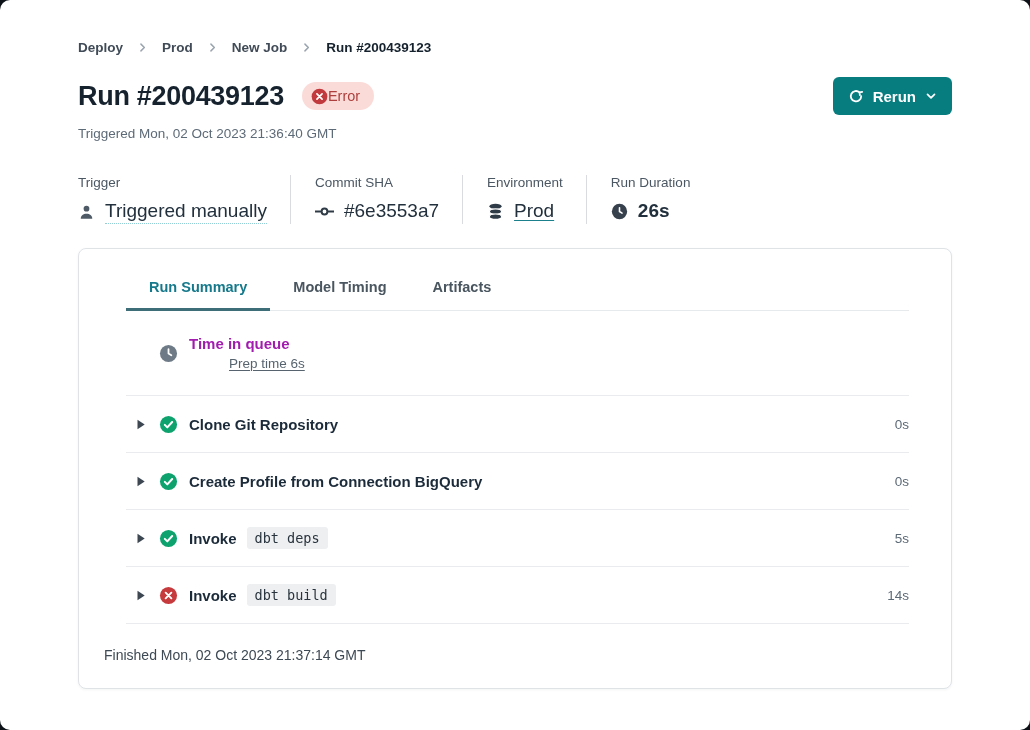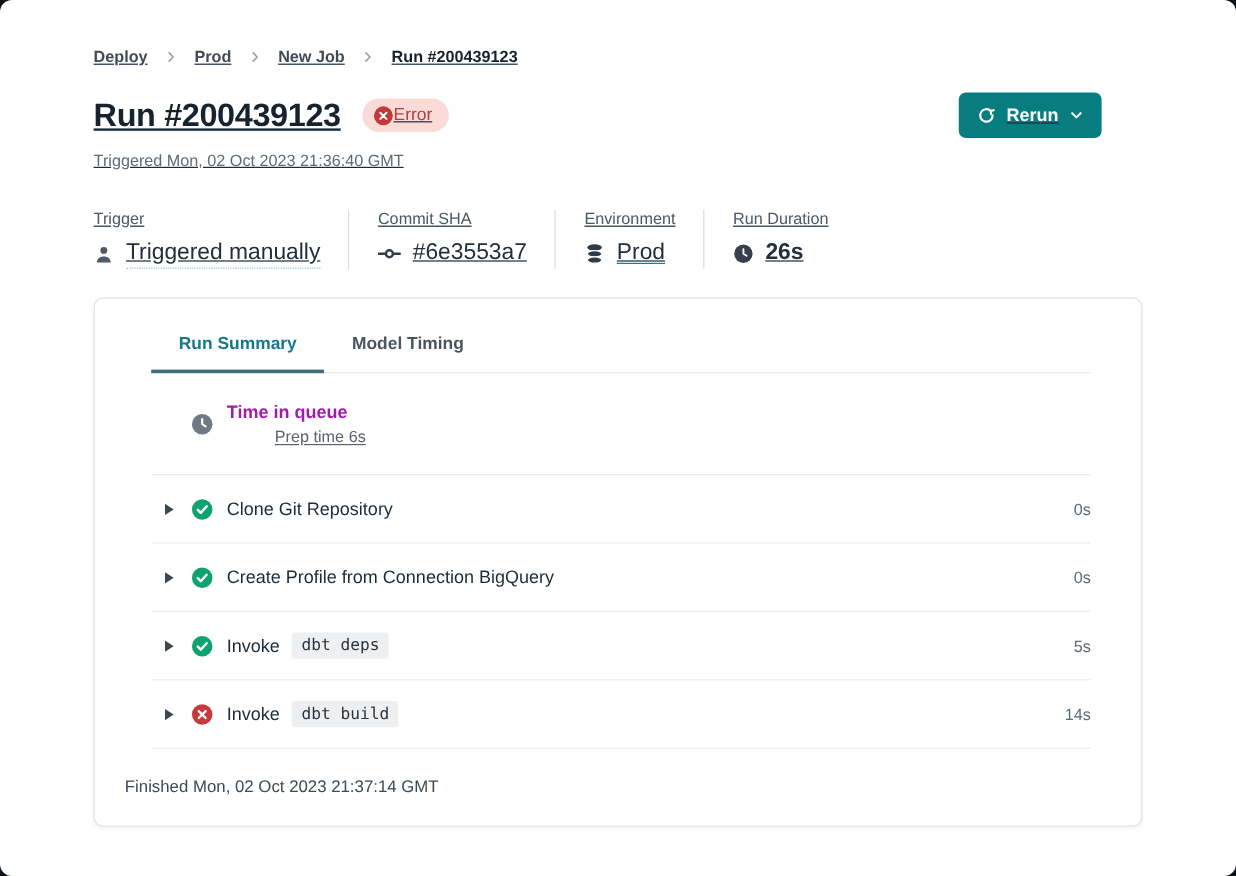--- a/index.html
+++ b/index.html
@@ -2,21 +2,21 @@
 <html><head>
 <meta charset="utf-8">
 <style>
   * { box-sizing: border-box; }
   html,body { margin:0; padding:0; }
   body { background:#0c1218; font-family:"Liberation Sans", sans-serif; }
   .page {
     width:1030px; height:730px; background:#ffffff; border-radius:10px;
     overflow:hidden; color:#1c2b3a; position:relative;
   }
-  .header-wrap { padding:40px 112px 0 78px;text-decoration:underline; }
+  .header-wrap { padding:40px 78px 0 78px; }
 
   
   .breadcrumb { display:flex; align-items:center; gap:14px; font-size:13.5px; font-weight:600; color:#404b57; }
   .crumb { text-decoration:none; color:#404b57; cursor:pointer; }
   .crumb-last { color:#15222e; font-weight:700; }
   .bc-chevron { display:flex; }
 
   
   .title-row { display:flex; align-items:center; margin-top:22px; }
   h1.run-title { margin:0; font-size:27px; font-weight:700; letter-spacing:-0.3px; color:#16232f; }
@@ -53,21 +53,21 @@
     padding:0 23px 12px 23px; font-size:14.5px; font-weight:700; color:#49555f;
     border-bottom:3px solid transparent; margin-bottom:-1px; cursor:pointer; line-height:18px;
   }
   .tab.active { color:#15798b; border-bottom-color:#3e6f78; }
 
   .rows { margin:0 42px 0 47px; }
   .row { display:flex; align-items:center; height:57px; border-bottom:1px solid #e9ebee; }
   .row.queue { height:85px; }
   .caret-box { width:11px; margin-left:10px; display:flex; align-items:center; cursor:pointer; }
   .status-box { margin-left:12px; display:flex; align-items:center; }
-  .row-label { margin-left:11px; font-size:15px; font-weight:400; color:#1c2b3a; }
+  .row-label { margin-left:11px; font-size:15px; font-weight:700; color:#1c2b3a; }
   .code-chip {
     margin-left:10px; font-family:"DejaVu Sans Mono", monospace; font-size:13.5px;
     background:#edeff1; color:#2a343e; padding:3px 8px; border-radius:3px;
   }
   .duration { margin-left:auto; font-size:13.5px; color:#5d6a77; }
   .queue-text { margin-left:11px; display:flex; flex-direction:column; gap:4px; }
   .queue-title { font-size:15px; font-weight:700; color:#a21caf; }
   .queue-link { font-size:13.5px; color:#57646f; text-decoration:underline; text-underline-offset:2px; cursor:pointer;margin-left:40px; }
 
   .card-footer { padding:23px 42px 25px 25px; font-size:14px; color:#3d4954; }
@@ -181,20 +181,21 @@
         </div>
       </div>
     </div>
   </div>
 
   <div class="card">
 
     <div class="tabs">
       <div class="tab active">Run Summary</div>
       <div class="tab">Model Timing</div>
+      <div class="tab">Artifacts</div>
     </div>
 
     <div class="rows">
 
       <div class="row queue">
         <span class="caret-box"></span>
         <span class="status-box">
           <svg width="19" height="19" viewBox="0 0 16 16">
               <circle cx="8" cy="8" r="7.2" fill="#6e7a86"></circle>
               <path d="M8 4.4V8l2.4 1.5" stroke="#fff" stroke-width="1.5" fill="none" stroke-linecap="round" stroke-linejoin="round"></path>

